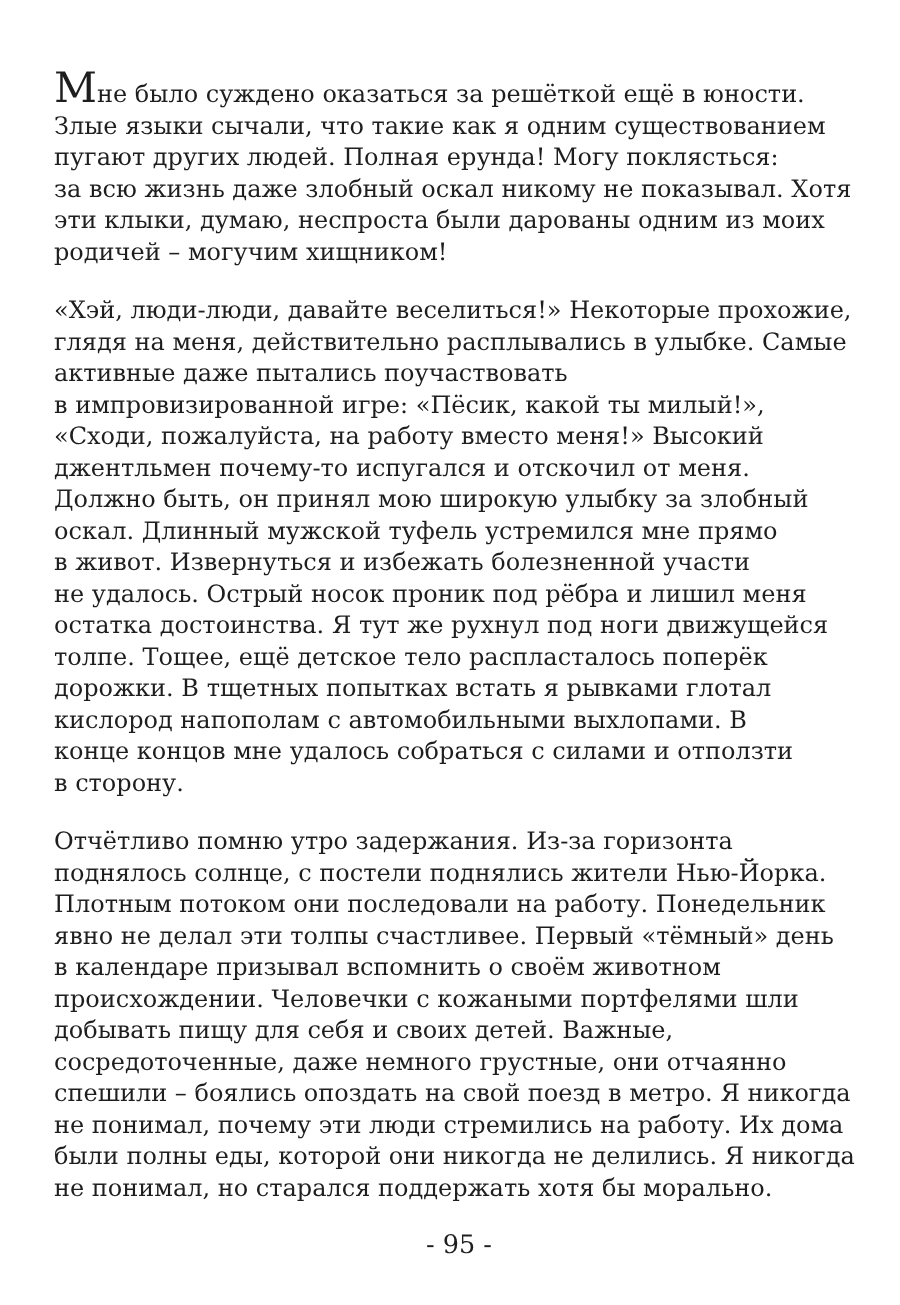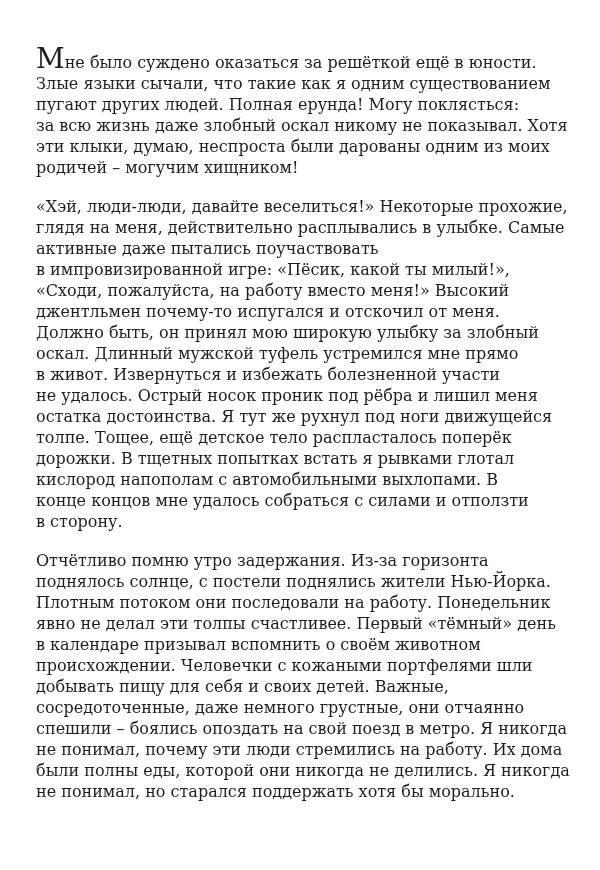--- a/index.html
+++ b/index.html
@@ -72,14 +72,15 @@
 явно не делал эти толпы счастливее. Первый «тёмный» день
 в календаре призывал вспомнить о своём животном
 происхождении. Человечки с кожаными портфелями шли
 добывать пищу для себя и своих детей. Важные,
 сосредоточенные, даже немного грустные, они отчаянно
 спешили – боялись опоздать на свой поезд в метро. Я никогда
 не понимал, почему эти люди стремились на работу. Их дома
 были полны еды, которой они никогда не делились. Я никогда
 не понимал, но старался поддержать хотя бы морально.</span></p>
 
+  <div class="page-number">- 95 -</div>
 
 </div>
 
 </body></html>

